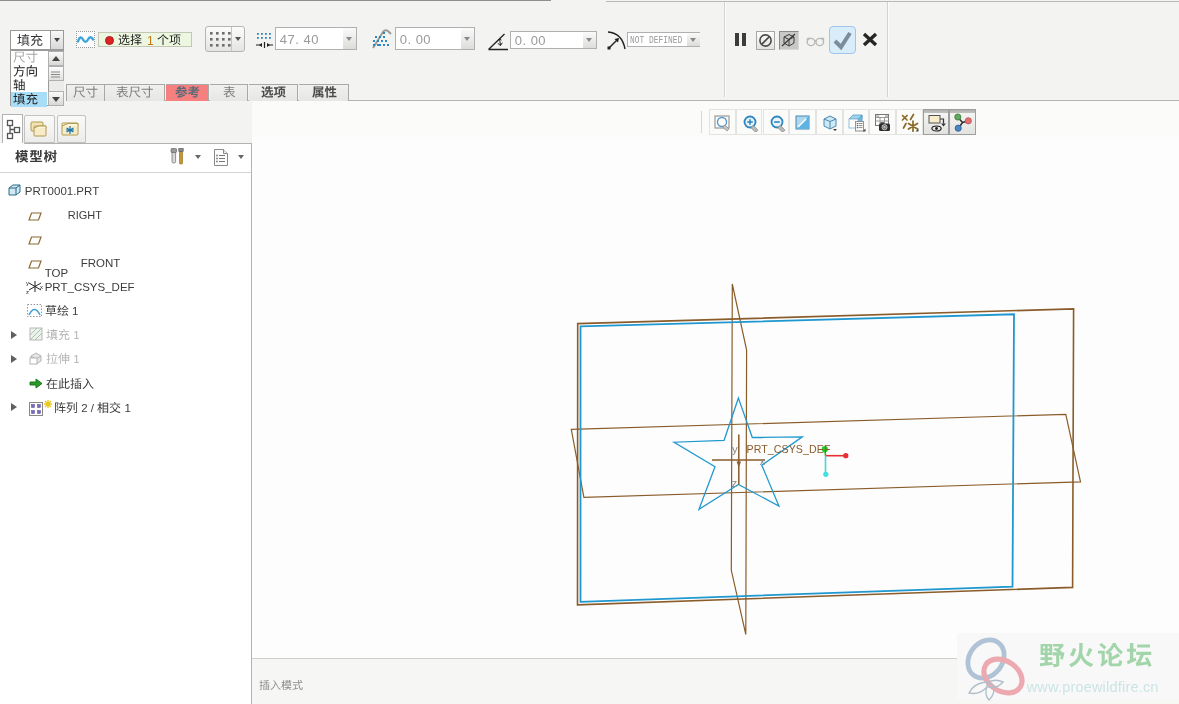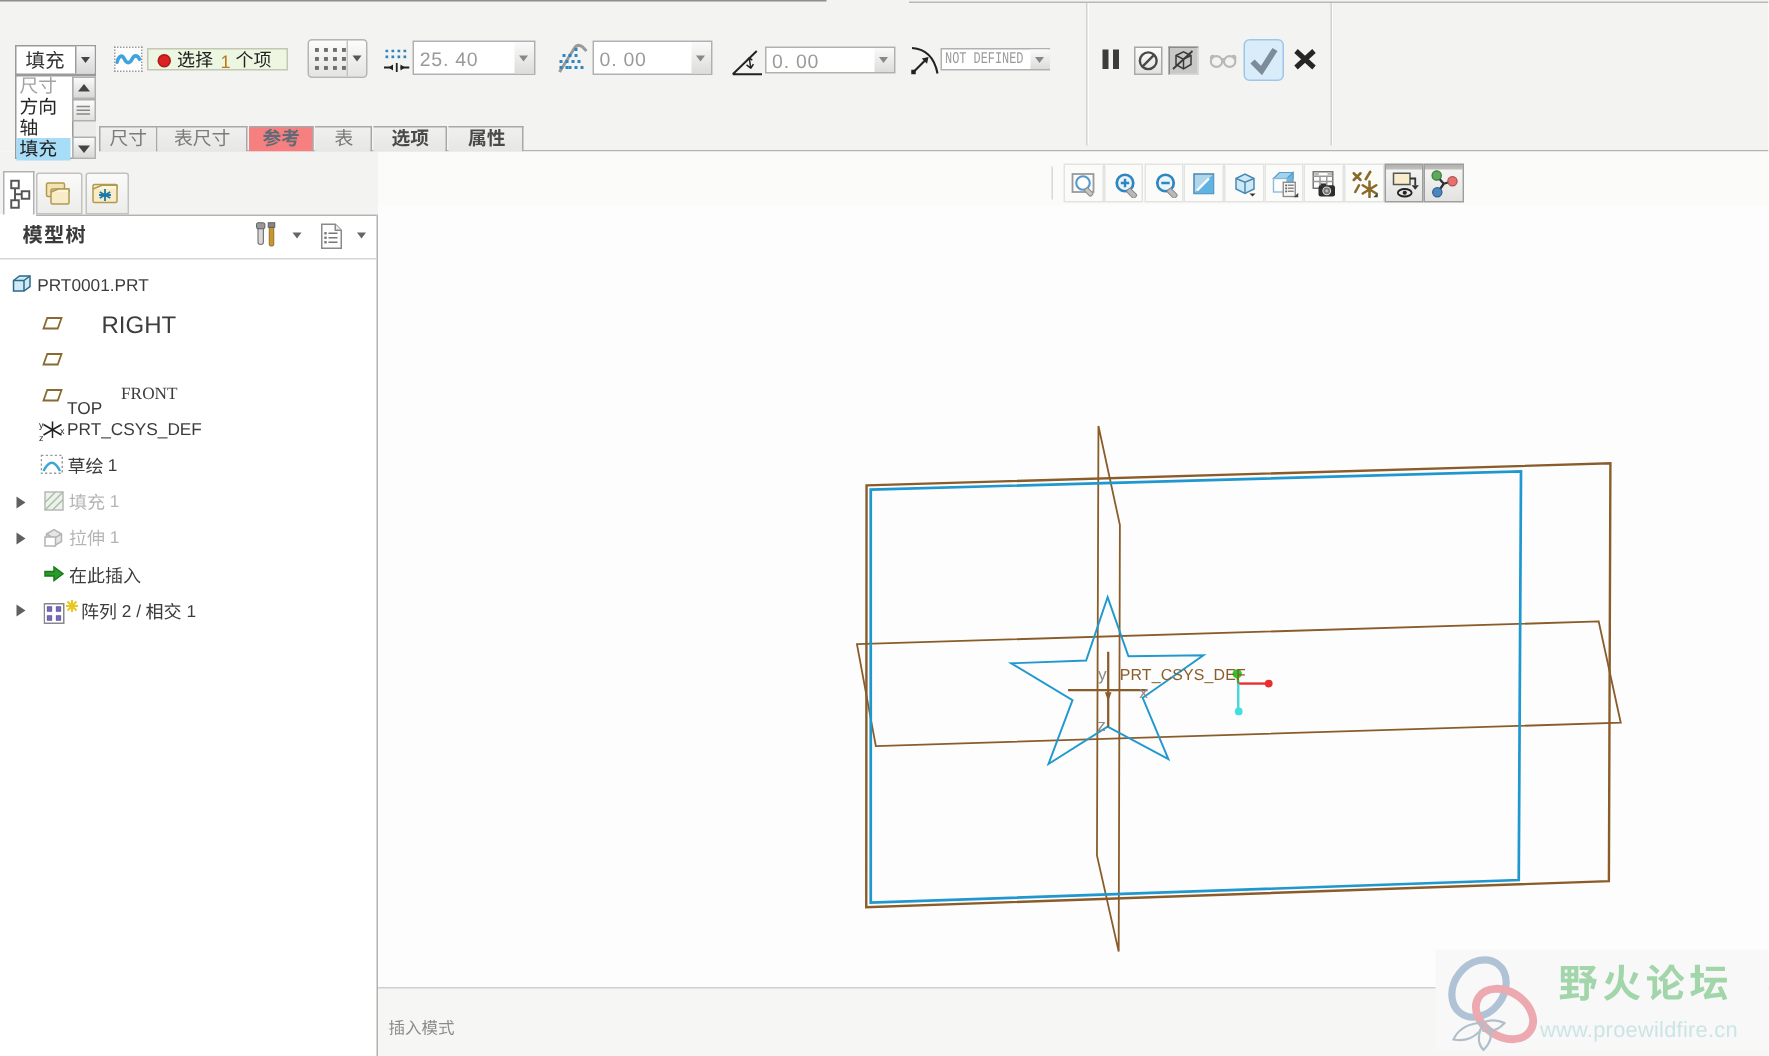--- a/index.html
+++ b/index.html
@@ -148,21 +148,21 @@
           <rect x="13" y="0" width="1.8" height="1.8"></rect>
           <rect x="1" y="4" width="1.8" height="1.8"></rect>
           <rect x="5" y="4" width="1.8" height="1.8"></rect>
           <rect x="9" y="4" width="1.8" height="1.8"></rect>
           <rect x="13" y="4" width="1.8" height="1.8"></rect>
         </g>
         <path d="M0 12 H6 M11 12 H17 M8.5 9 V15" stroke="#222" stroke-width="1.2" fill="none"></path>
         <path d="M3 12 l3-2 v4 z M14 12 l-3-2 v4 z" fill="#222"></path>
       </svg></div>
 <div style="position:absolute;left:274.8px;top:26.7px;width:81.9px;height:23.8px;background:#fff;border:1px solid #b0b0b0;box-sizing:border-box;"></div>
-<div style="position:absolute;left:279.8px;top:32.1px;font-size:13px;color:#9a9a9a;font-family:Liberation Sans,sans-serif;letter-spacing:0.5px;">25. 40</div>
+<div style="position:absolute;left:279.8px;top:32.1px;font-size:13px;color:#9a9a9a;font-family:Liberation Sans,sans-serif;letter-spacing:0.5px;">47. 40</div>
 <div style="position:absolute;left:342.7px;top:27.7px;width:13.0px;height:21.8px;background:linear-gradient(#fafafa,#dcdcda);"></div>
 <div style="position:absolute;left:345.7px;top:36.6px;width:0;height:0;border-left:3.5px solid transparent;border-right:3.5px solid transparent;border-top:4.5px solid #888;"></div>
 <div style="position:absolute;left:371.0px;top:28.0px;"><svg width="22" height="22">
         <path d="M2 20 L12 4 Q14 1 17 3 L20 6" stroke="#9a9a9a" stroke-width="2" fill="none"></path>
         <g fill="#2e86c0">
           <rect x="2" y="16" width="2" height="2"></rect>
           <rect x="6" y="16" width="2" height="2"></rect>
           <rect x="2" y="12" width="2" height="2"></rect>
           <rect x="6" y="12" width="2" height="2"></rect>
           <rect x="10" y="12" width="2" height="2"></rect>
@@ -363,29 +363,29 @@
 <div style="position:absolute;left:237.5px;top:155px;width:0;height:0;border-left:3.5px solid transparent;border-right:3.5px solid transparent;border-top:4.5px solid #666;"></div>
 <div style="position:absolute;left:0.0px;top:172.0px;width:251.0px;height:1.0px;background:#d4d4d4;"></div>
 <div style="position:absolute;left:7.6px;top:182.4px;"><svg width="13" height="12">
         <path d="M1 4 L5 1 L12 1 L12 8 L8 11 L1 11 Z" fill="#cfe9f5" stroke="#2a6a8a" stroke-width="1"></path>
         <path d="M1 4 L8 4 L8 11 M8 4 L12 1" fill="none" stroke="#2a6a8a" stroke-width="1"></path>
       </svg></div>
 <div style="position:absolute;left:24.8px;top:184.7px;font-size:11.5px;color:#3c3c3c;font-family:Liberation Sans,sans-serif;white-space:pre;">PRT0001.PRT</div>
 <div style="position:absolute;left:27.5px;top:206.5px;"><svg width="14" height="9">
         <path d="M3.5 1 L13 1 L10.5 8 L1 8 Z" fill="none" stroke="#8a6a30" stroke-width="1.2"></path>
       </svg></div>
-<div style="position:absolute;left:44.7px;top:208.8px;font-size:16px;color:#3c3c3c;font-family:Liberation Sans,sans-serif;white-space:pre;padding-left:23px;">RIGHT</div>
+<div style="position:absolute;left:44.7px;top:208.8px;font-size:11px;color:#3c3c3c;font-family:Liberation Sans,sans-serif;white-space:pre;padding-left:23px;">RIGHT</div>
 <div style="position:absolute;left:27.5px;top:230.6px;"><svg width="14" height="9">
         <path d="M3.5 1 L13 1 L10.5 8 L1 8 Z" fill="none" stroke="#8a6a30" stroke-width="1.2"></path>
       </svg></div>
 <div style="position:absolute;left:44.7px;top:232.9px;font-size:11.5px;color:#3c3c3c;font-family:Liberation Sans,sans-serif;white-space:pre;margin-top:34px;">TOP</div>
 <div style="position:absolute;left:27.5px;top:254.7px;"><svg width="14" height="9">
         <path d="M3.5 1 L13 1 L10.5 8 L1 8 Z" fill="none" stroke="#8a6a30" stroke-width="1.2"></path>
       </svg></div>
-<div style="position:absolute;left:44.7px;top:257.0px;font-size:11.5px;color:#3c3c3c;font-family:Liberation Serif, serif;white-space:pre;padding-left:36px;">FRONT</div>
+<div style="position:absolute;left:44.7px;top:257.0px;font-size:11.5px;color:#3c3c3c;font-family:Liberation Sans, sans-serif;white-space:pre;padding-left:36px;">FRONT</div>
 <div style="position:absolute;left:25.8px;top:278.8px;"><svg width="18" height="15">
         <g stroke="#222" stroke-width="1">
           <path d="M9 2 V13 M3 4 L15 11 M15 4 L3 11"></path>
         </g>
         <text x="0" y="6" font-size="6" fill="#222" font-family="Liberation Sans">y</text>
         <text x="0" y="15" font-size="6" fill="#222" font-family="Liberation Sans">z</text>
         <text x="14" y="10" font-size="6" fill="#222" font-family="Liberation Sans">x</text>
       </svg></div>
 <div style="position:absolute;left:44.7px;top:281.1px;font-size:11.5px;color:#3c3c3c;font-family:Liberation Sans,sans-serif;white-space:pre;">PRT_CSYS_DEF</div>
 <div style="position:absolute;left:26.8px;top:302.9px;"><svg width="15" height="13">

